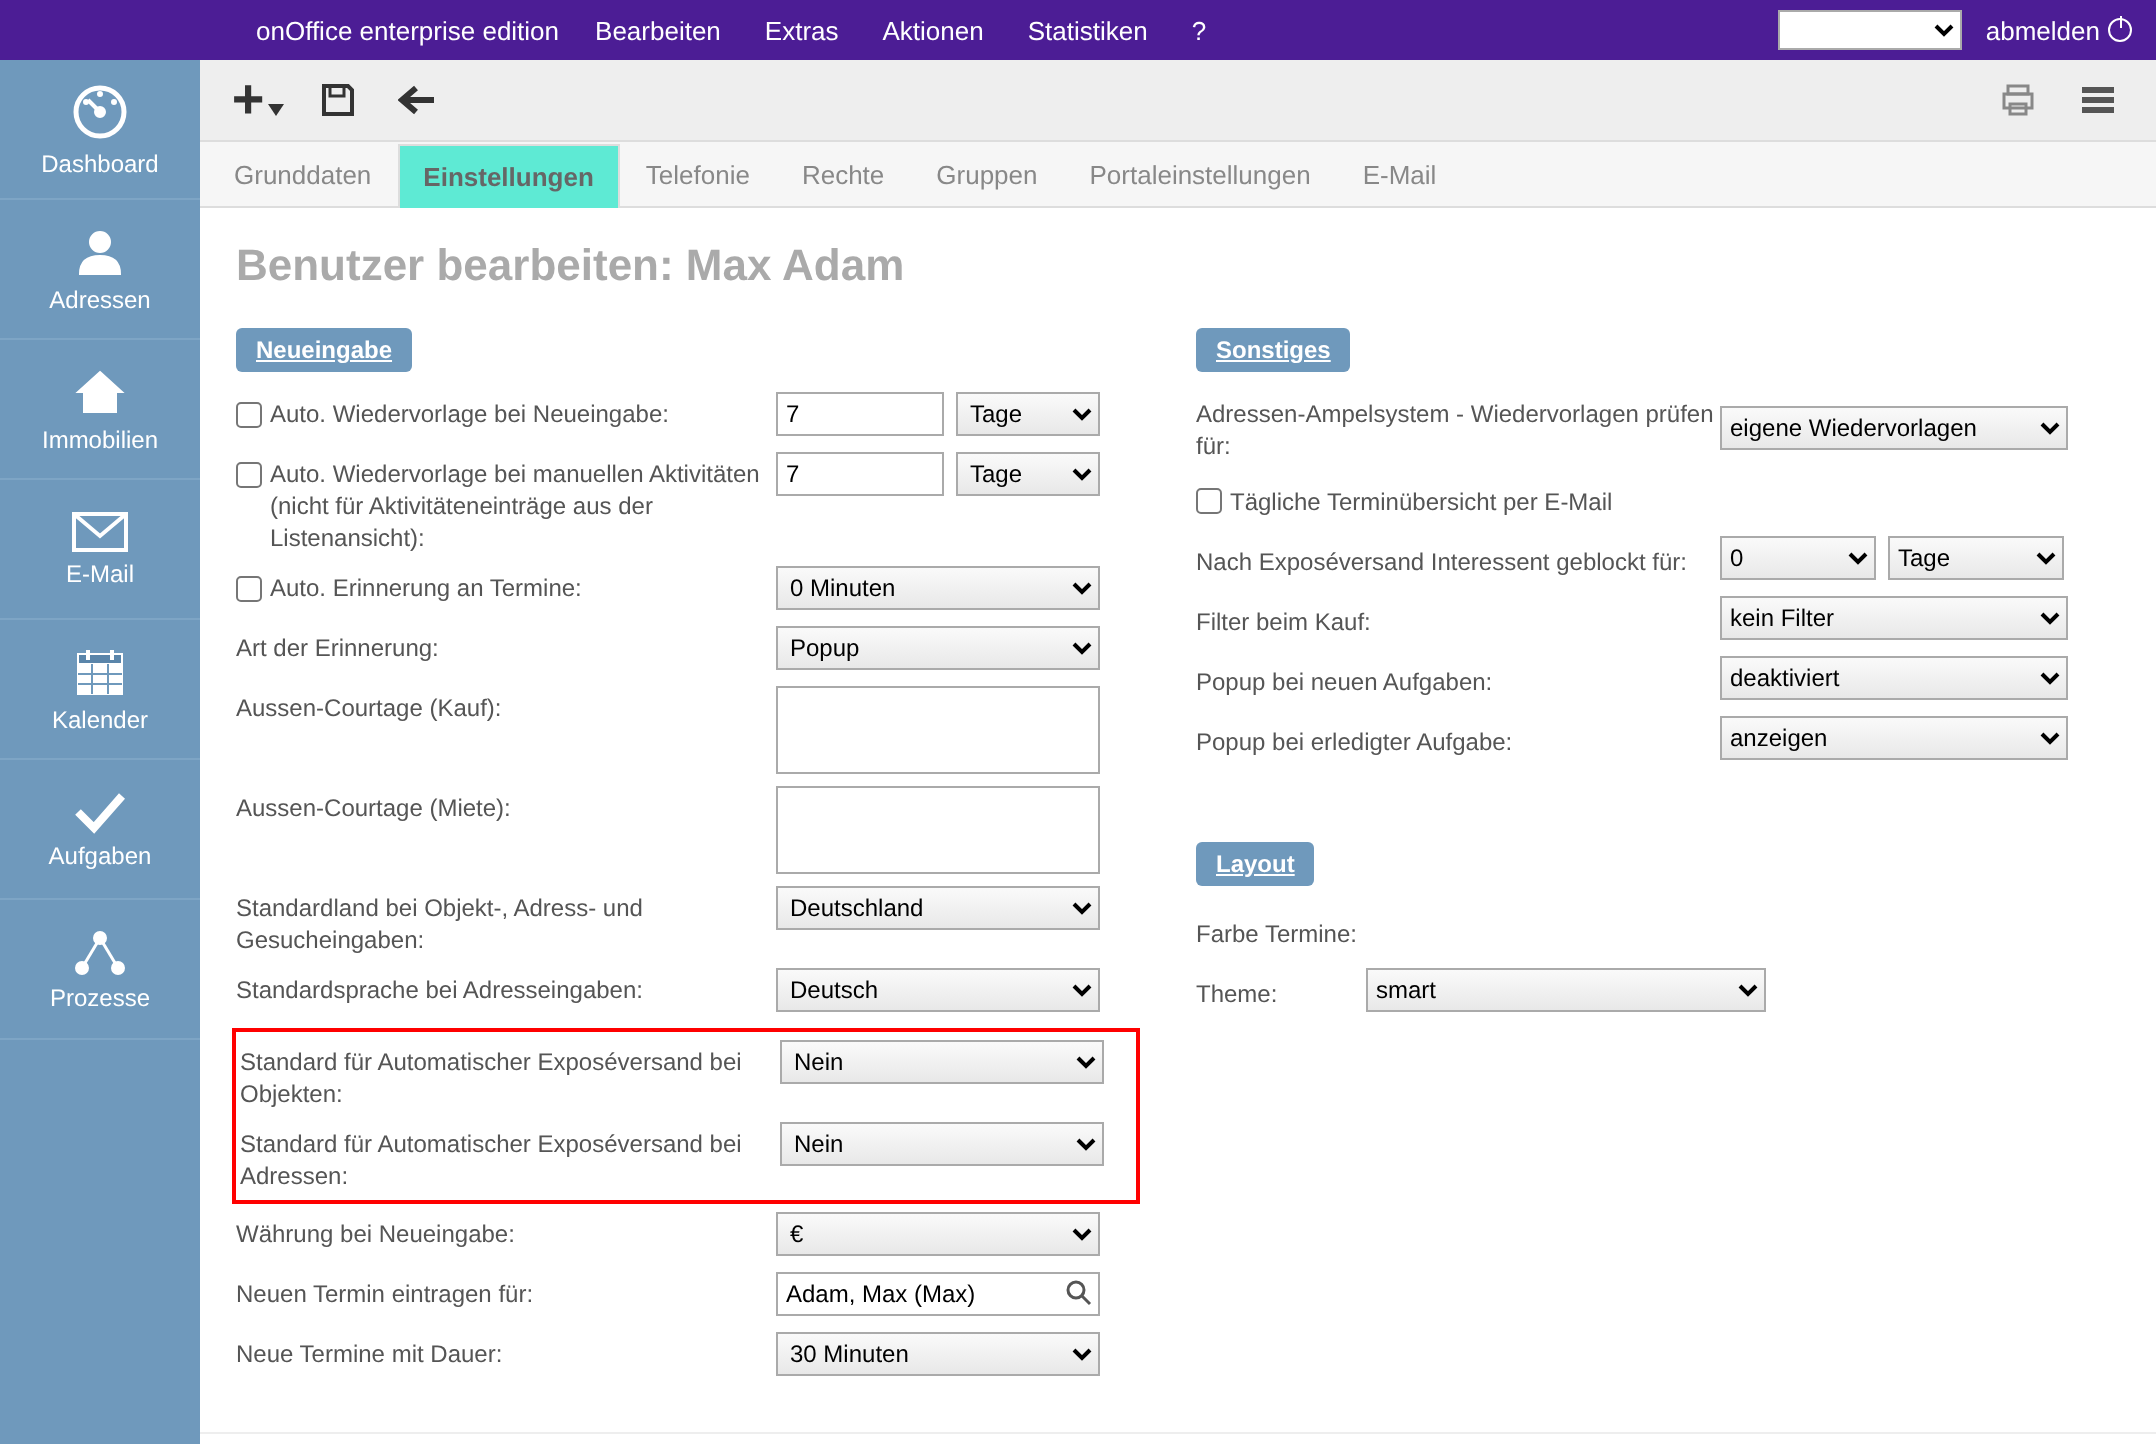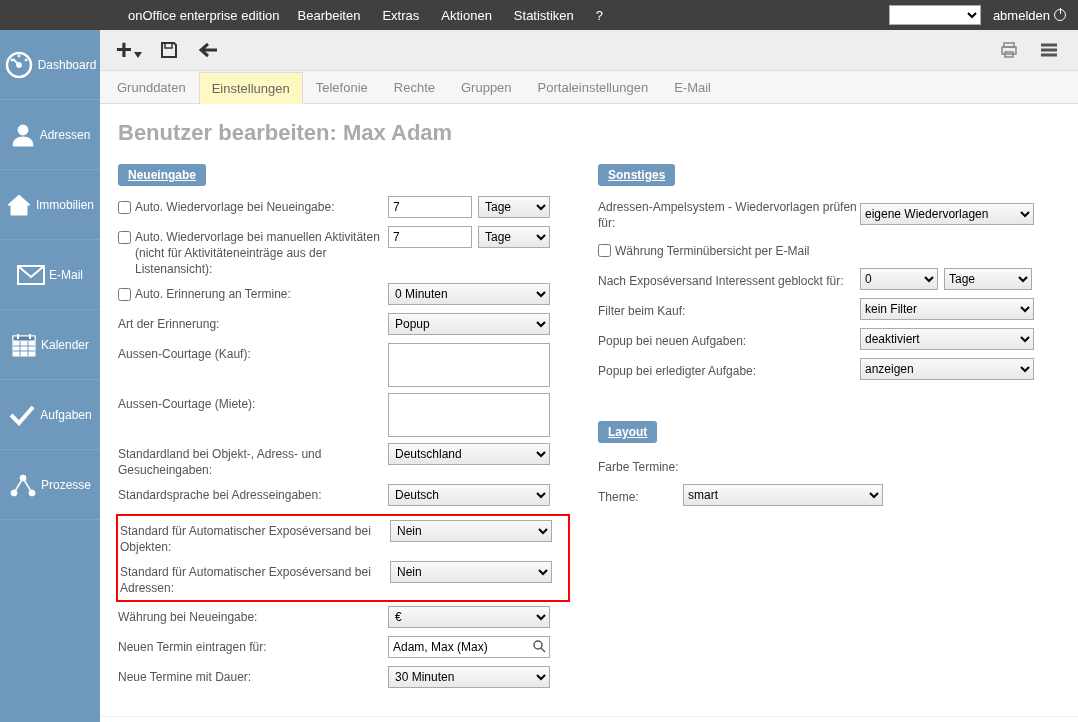--- a/index.html
+++ b/index.html
@@ -1,47 +1,47 @@
 <!DOCTYPE html>
 <html><head>
 <meta charset="utf-8">
 <style>
 * { box-sizing: border-box; margin: 0; padding: 0; }
 body { font-family: Arial, sans-serif; font-size: 12px; color: #555; background: #fff; }
 
 
-.topbar { background: #404040; color: #fff; height: 30px; display: flex; align-items: center; padding: 0 12px 0 128px; position: relative; }
+.topbar { background: #4c1d95; color: #fff; height: 30px; display: flex; align-items: center; padding: 0 12px 0 128px; position: relative; }
 .topbar .brand { font-size: 13px; margin-right: 18px; }
 .topbar .menu-item { font-size: 13px; margin-right: 22px; cursor: pointer; }
 .topbar .right { margin-left: auto; display: flex; align-items: center; gap: 12px; }
 .topbar select { width: 92px; height: 20px; background: #fff; border: 1px solid #aaa; }
 .topbar .logout { font-size: 13px; cursor: pointer; display: flex; align-items: center; gap: 4px; }
 .power-icon { width: 12px; height: 12px; border: 1.5px solid #fff; border-radius: 50%; display: inline-block; position: relative; }
 .power-icon::after { content: ""; position: absolute; width: 1.5px; height: 6px; background: #fff; top: -2px; left: 4.5px; }
 
 
 .sidebar { position: absolute; left: 0; top: 0; width: 100px; background: #6f99bc; height: 722px; }
-.sidebar-item { height: 70px; display: flex; flex-direction: row; align-items: center; justify-content: center; color: #fff; font-size: 12px; border-bottom: 1px solid #7ea5c5; cursor: pointer; gap: 4px; }
+.sidebar-item { height: 70px; display: flex; flex-direction: column; align-items: center; justify-content: center; color: #fff; font-size: 12px; border-bottom: 1px solid #7ea5c5; cursor: pointer; gap: 4px; }
 .sidebar-item.top { padding-top: 30px; height: 100px; }
 .sidebar-item svg { fill: #fff; stroke: #fff; }
 
 
 .main { position: absolute; left: 100px; top: 30px; right: 0; bottom: 0; background: #eee; }
 
 
 .toolbar { background: #eee; height: 40px; display: flex; align-items: center; padding: 0 18px; gap: 18px; }
 .toolbar .spacer { flex: 1; }
 .tb-icon { cursor: pointer; display: inline-flex; align-items: center; justify-content: center; width: 22px; height: 22px; }
 .tb-plus { font-size: 28px; font-weight: bold; color: #333; position: relative; }
 .tb-caret { width: 0; height: 0; border-left: 4px solid transparent; border-right: 4px solid transparent; border-top: 6px solid #333; margin-left: 2px; margin-top: 10px; }
 
 
 .tabs { background: #f6f6f6; border-top: 1px solid #ddd; border-bottom: 1px solid #ddd; height: 34px; display: flex; align-items: flex-end; padding-left: 4px; }
 .tab { padding: 8px 12px; color: #888; cursor: pointer; font-size: 13px; border: 1px solid transparent; border-bottom: none; }
-.tab.active { background: #fef9c3; border-color: #ddd; color: #666; position: relative; top: 1px; }
+.tab.active { background: #5eead4; border-color: #ddd; color: #666; position: relative; top: 1px; font-weight: bold; }
 
 
 .content { background: #fff; padding: 16px 29px 20px 18px; overflow: hidden; }
 .page-title { font-size: 22px; font-weight: bold; color: #aaa; margin-bottom: 18px; }
 
 .columns { display: flex; gap: 30px; align-items: flex-start; }
 .col-left { width: 450px; }
 .col-right { width: 448px; }
 
 .section-label { display: inline-block; background: #6f99bc; color: #fff; padding: 4px 10px; font-size: 12px; font-weight: bold; border-radius: 3px; margin-bottom: 10px; text-decoration: underline; }
@@ -324,21 +324,21 @@
         <div class="row-right">
           <span class="lbl">Adressen-Ampelsystem - Wiedervorlagen prüfen für:</span>
           <div class="ctl">
               <select style="width:174px"><option>eigene Wiedervorlagen</option></select>
             </div>
         </div>
 
         <div class="row-right">
           <label class="lbl" style="display:flex;gap:4px;align-items:center">
               <input type="checkbox" style="">
-              <span>Währung Terminübersicht per E-Mail</span>
+              <span>Tägliche Terminübersicht per E-Mail</span>
             </label>
         </div>
 
         <div class="row-right">
           <span class="lbl">Nach Exposéversand Interessent geblockt für:</span>
           <div class="ctl">
             <select style="width:78px"><option>0</option></select>
             <select style="width:88px"><option>Tage</option></select>
           </div>
         </div>

